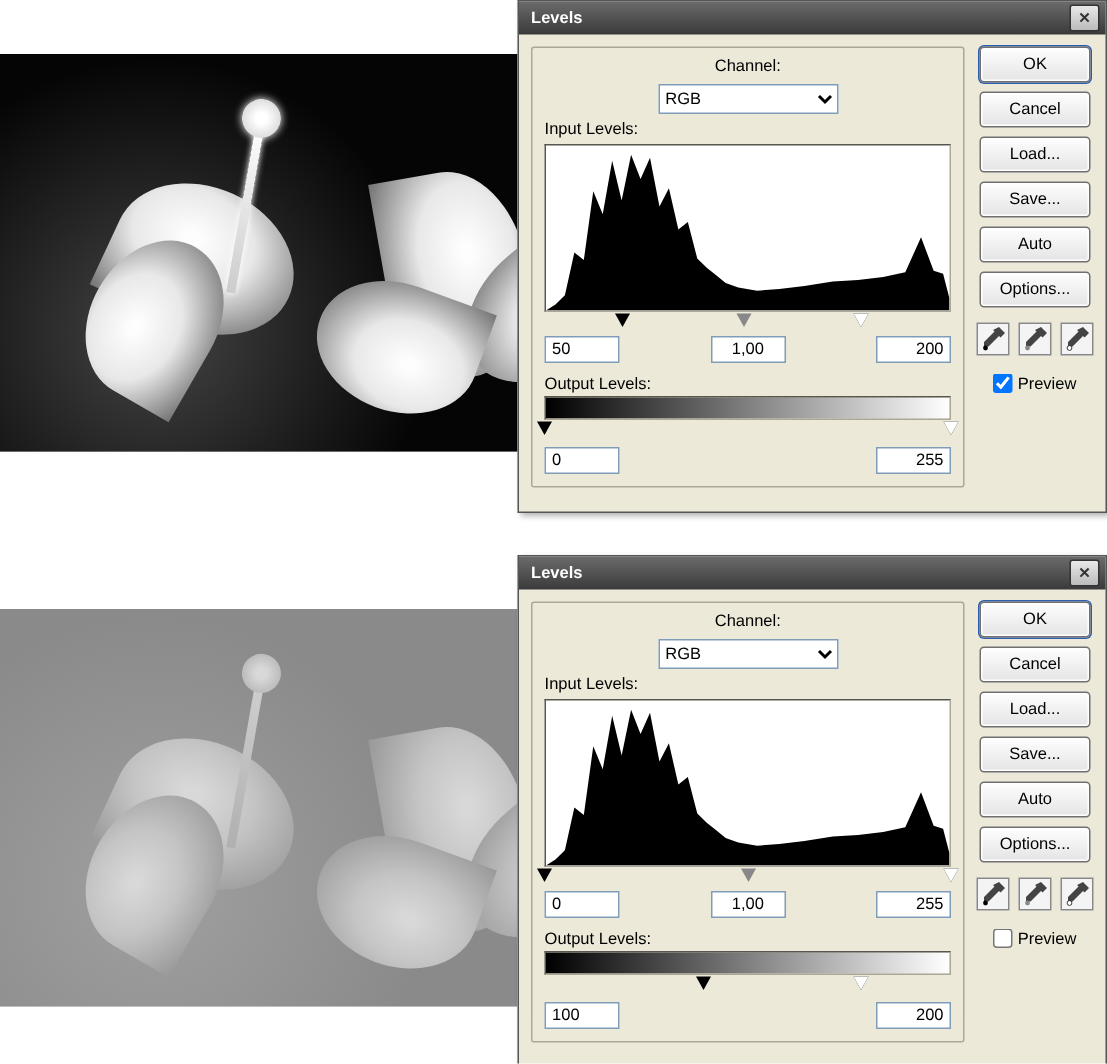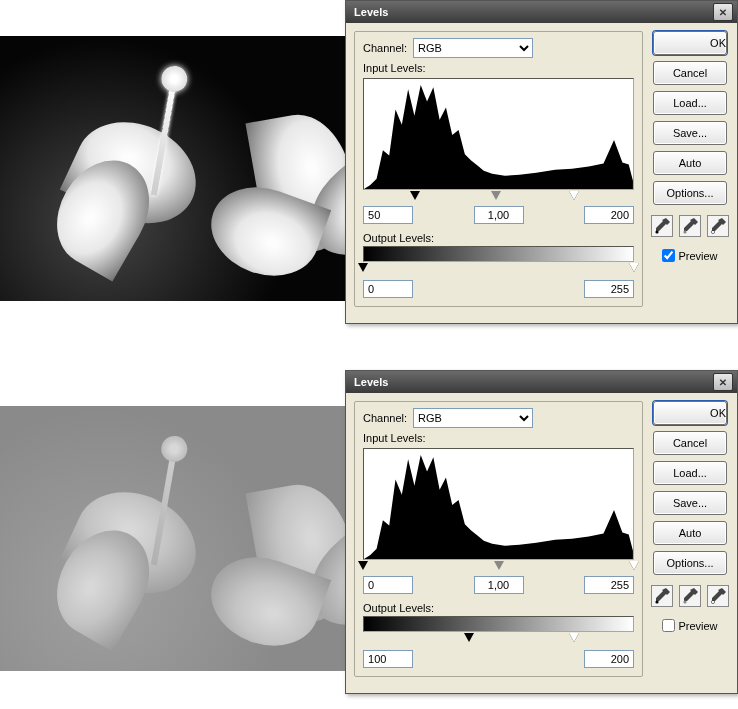--- a/index.html
+++ b/index.html
@@ -106,20 +106,21 @@
   .group {
     border: 1px solid #aca899;
     border-radius: 2px;
     padding: 6px 8px 8px 8px;
     margin-bottom: 6px;
     position: relative;
   }
   .group-row {
     display:flex; align-items:center; gap:6px;
     margin-bottom: 4px;
+    flex-direction: column;
   }
   .label { color:#000; }
   select.channel {
     height: 20px;
     width: 120px;
     font-size: 11px;
     background:#fff;
     border:1px solid #7f9db9;
   }
 
@@ -175,21 +176,21 @@
   .btn {
     width: 72px; height: 22px;
     border: 1px solid #707070;
     border-radius: 3px;
     background: linear-gradient(#fefefe,#e4e4e4);
     font-size:11px;
     cursor:pointer;
     display:flex;align-items:center;justify-content:center;
     box-shadow: inset 0 0 0 1px #fff;
   }
-  .btn.default { box-shadow: inset 0 0 0 1px #fff, 0 0 0 1px #2a5db0; justify-content: flex-end; }
+  .btn.default { box-shadow: inset 0 0 0 1px #fff, 0 0 0 1px #2a5db0; }
 
   .eyedrops {
     display:flex; gap:6px; margin-top:4px;
   }
   .eyedrop {
     width:20px;height:20px;
     border:1px solid #888;
     background:#f4f4f4;
     position:relative;
     cursor:pointer;

